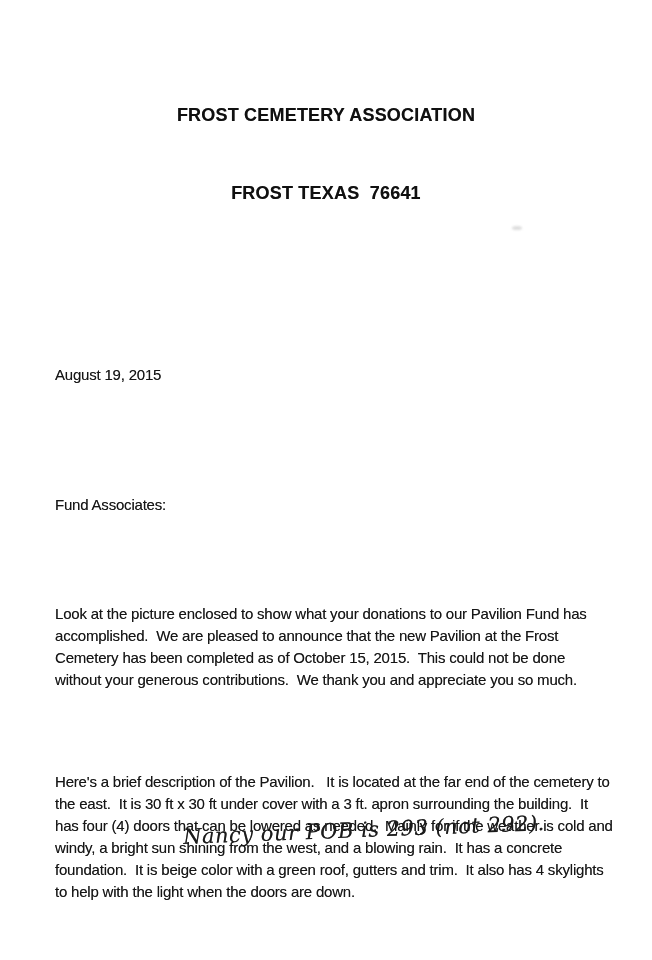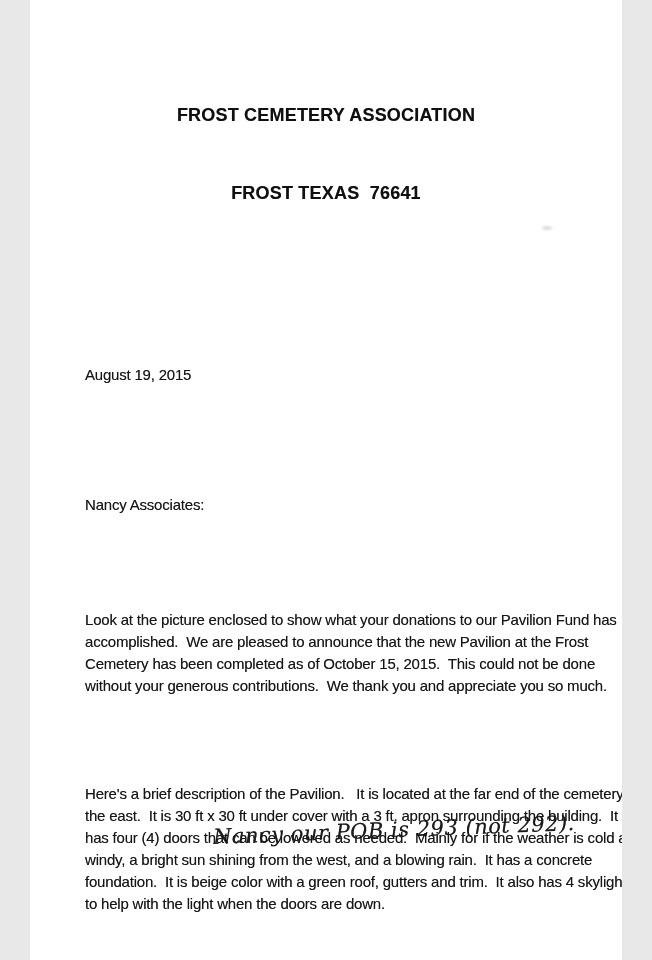--- a/index.html
+++ b/index.html
@@ -2,21 +2,21 @@
 <html><head>
 <meta charset="utf-8">
 <style>
   html, body {
     margin: 0;
     padding: 0;
     background: #e8e8e8;
   }
   .page {
     position: relative;
-    width: 592px;
+    width: 652px;
     height: 960px;
     margin: 0 auto;
     background: #ffffff;
     overflow: hidden;
     font-family: "Liberation Sans", sans-serif;
     color: #161616;
   }
   
   .page * {
     text-shadow: 0 0 0.5px rgba(20,20,20,0.55);
@@ -34,21 +34,21 @@
   .body-col {
     width: 558px;
     margin-left: 55px;
     font-size: 15px;
     line-height: 22px;
     letter-spacing: -0.2px;
     white-space: pre-wrap;
   }
   .date-line   { margin-top: 62px; }
   .salutation  { margin-top: 42px; }
-  .para        { margin-top: 27px; }
+  .para        { margin-top: 21px; }
   .handwriting {
     position: absolute;
     left: 183px;
     top: 818px;
     font-family: "DejaVu Serif", serif;
     font-style: italic;
     font-size: 21px;
     letter-spacing: 0.5px;
     white-space: nowrap;
     transform: rotate(-2.2deg);
@@ -72,21 +72,21 @@
 <div class="page">
 
   <div class="letterhead">
     <div>FROST CEMETERY ASSOCIATION</div>
     <div>FROST TEXAS  76641</div>
   </div>
 
   <div class="body-col">
     <div class="date-line">August 19, 2015</div>
 
-    <div class="salutation">Nancy Associates:</div>
+    <div class="salutation">Fund Associates:</div>
 
     <p class="para">Look at the picture enclosed to show what your donations to our Pavilion Fund has accomplished.  We are pleased to announce that the new Pavilion at the Frost Cemetery has been completed as of October 15, 2015.  This could not be done without your generous contributions.  We thank you and appreciate you so much.</p>
     <p class="para">Here's a brief description of the Pavilion.   It is located at the far end of the cemetery to the east.  It is 30 ft x 30 ft under cover with a 3 ft. apron surrounding the building.  It has four (4) doors that can be lowered as needed.  Mainly for if the weather is cold and windy, a bright sun shining from the west, and a blowing rain.  It has a concrete foundation.  It is beige color with a green roof, gutters and trim.  It also has 4 skylights to help with the light when the doors are down.</p>
     
     
     
     
 
     
 

